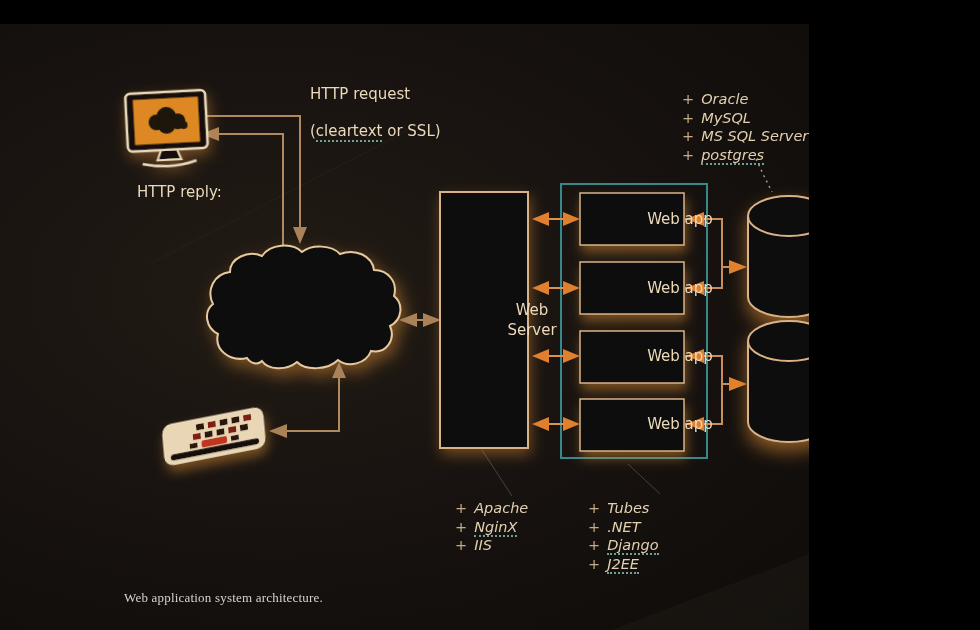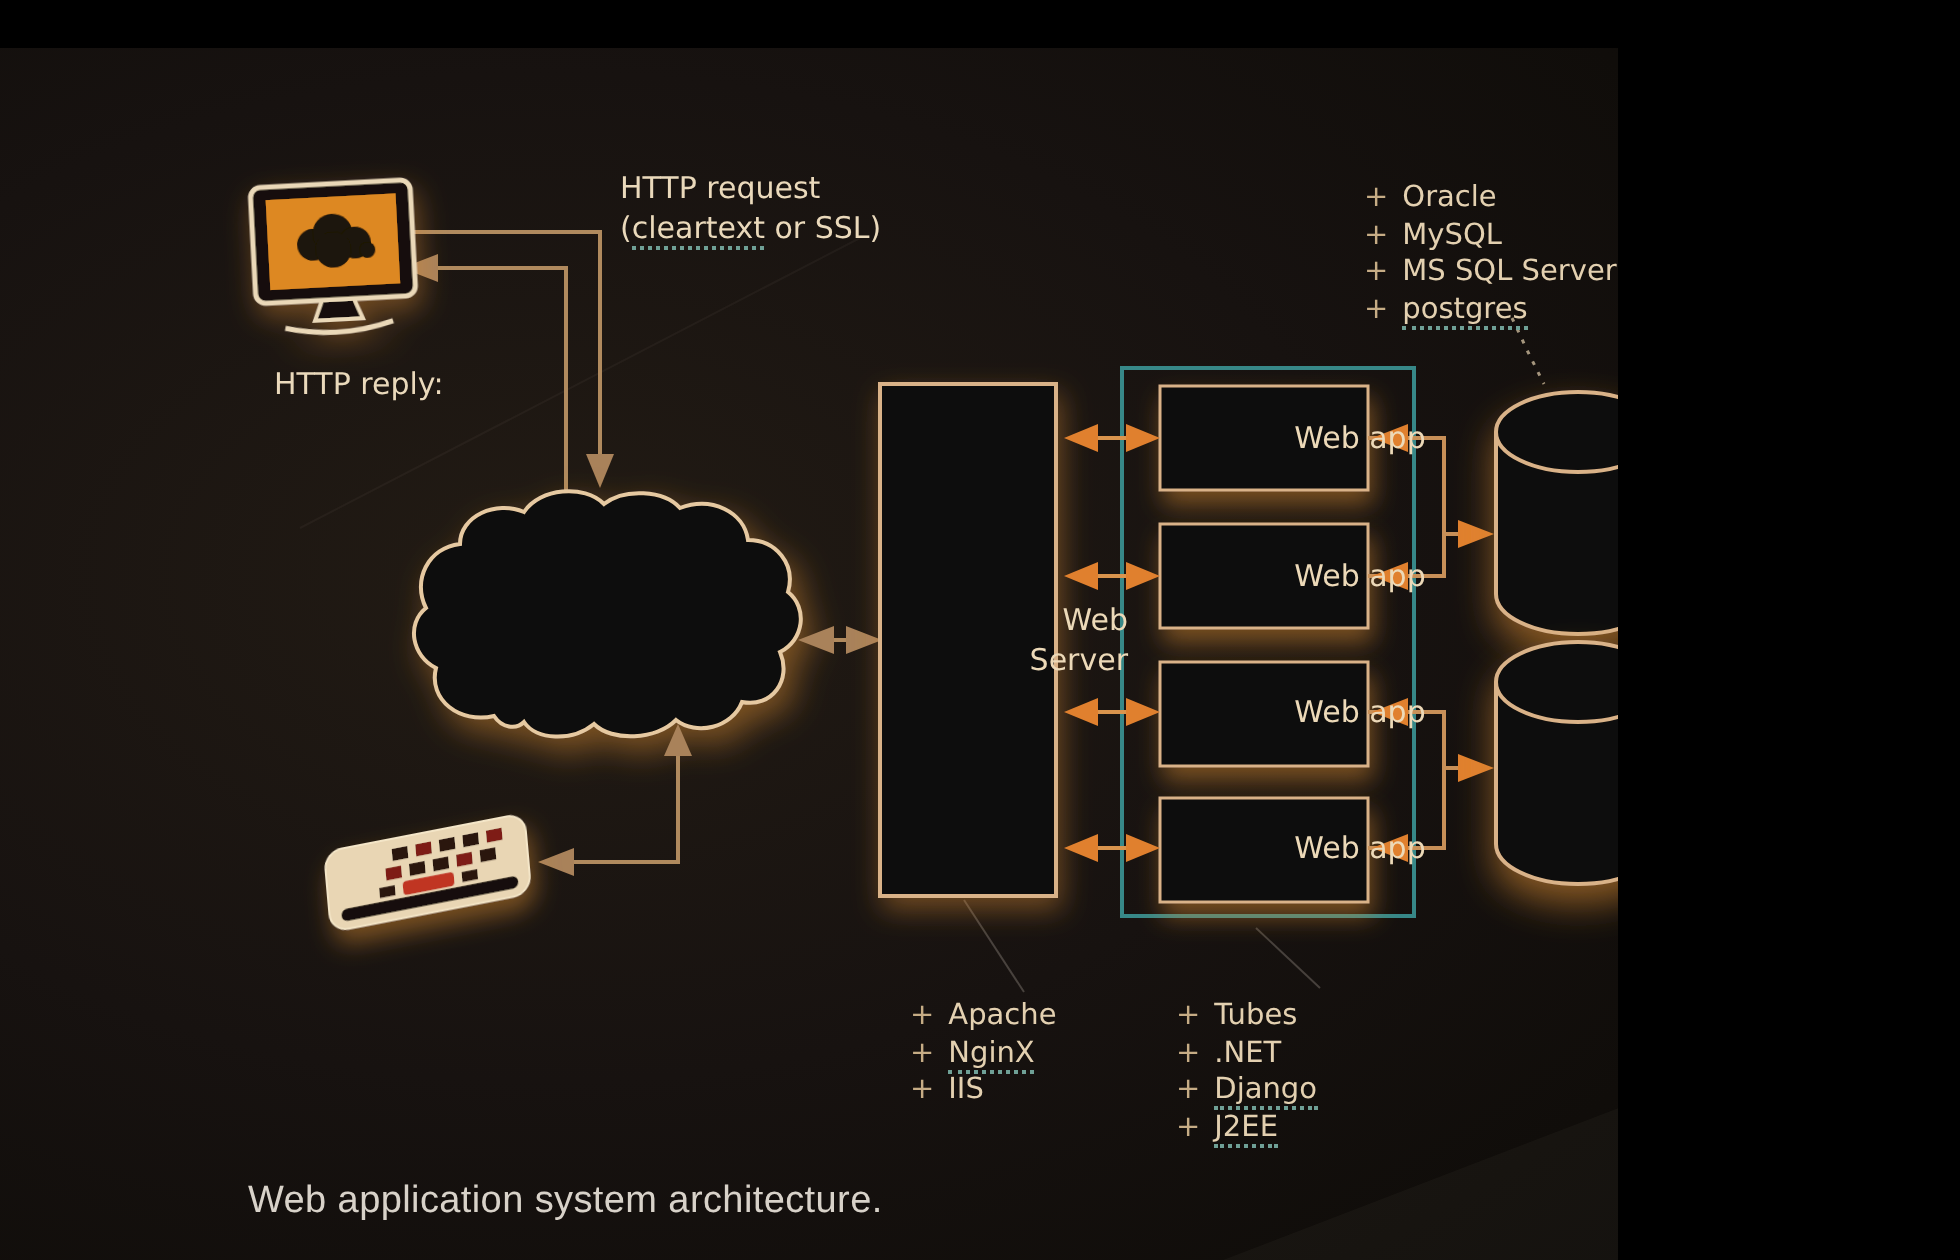--- a/index.html
+++ b/index.html
@@ -12,32 +12,32 @@
     -webkit-font-smoothing:antialiased;
   }
   .tri{
     position:absolute;right:0;bottom:0;width:260px;height:185px;
     background:rgba(232,218,198,0.035);
     clip-path:polygon(48% 0%, 0% 100%, 100% 46%, 100% 100%, 0% 100%);
   }
   svg{position:absolute;left:0;top:0;}
   .lbl{position:absolute;color:#ead9bb;font-size:15px;line-height:19px;white-space:nowrap;}
   .plus{color:#c6ac85;margin-right:7px;display:inline-block;}
-  .list{position:absolute;font-size:14.5px;color:#e3d0b0;line-height:18.5px;}
+  .list{position:absolute;font-size:14.5px;color:#e3d0b0;line-height:18.5px;font-style:italic;}
   .list .row{white-space:nowrap;}
   .spell{border-bottom:2px dotted #6fa096;padding-bottom:0px;}
   .bullet{
     display:inline-block;width:8px;height:8px;margin-right:9px;
     background:#8a4f26;border:1.5px solid #c89a6a;vertical-align:middle;
     margin-top:-3px;
   }
   .center{text-align:center;white-space:normal;}
   .caption{
-    position:absolute;left:124px;top:566px;color:#d8d2c9;font-size:19px;
-    font-family:Liberation Sans, sans-serif;letter-spacing:.2px;
+    position:absolute;left:124px;top:566px;color:#d8d2c9;font-size:13px;
+    font-family:Liberation Serif, serif;letter-spacing:.2px;
   }
   .nodelbl{position:absolute;color:#ecd9b8;font-size:15px;padding-left:48px;}
 </style>
 </head>
 <body>
 
 <div class="stage">
   <div class="tri"></div>
 
   <svg width="980" height="630" viewBox="0 0 980 630">
@@ -177,28 +177,28 @@
           <rect x="66" y="14" width="8" height="6" fill="#7e1f12"></rect>
         <rect x="78" y="14" width="8" height="6" fill="#2a160e"></rect>
         <rect x="26" y="23" width="8" height="5" fill="#2a160e"></rect>
         <rect x="38" y="22" width="26" height="7" rx="2" fill="#c03424"></rect>
         <rect x="68" y="23" width="8" height="5" fill="#2a160e"></rect>
       </g>
     </g>
   </svg>
 
   <div class="lbl" style="left:310px;top:61px;">HTTP request</div>
-  <div class="lbl" style="left:310px;top:81px;"><span>(</span><span class="spell">cleartext</span><span> or SSL)</span></div>
+  <div class="lbl" style="left:310px;top:98px;"><span>(</span><span class="spell">cleartext</span><span> or SSL)</span></div>
 
   <div class="lbl" style="left:137px;top:159px;">HTTP reply:</div>
 
   <div class="nodelbl center" style="left:245px;top:268px;width:118px;line-height:21px;">
   </div>
 
-  <div class="nodelbl center" style="left:452px;top:276px;width:64px;line-height:20px;text-align:right;">Web Server</div>
+  <div class="nodelbl center" style="left:452px;top:276px;width:64px;line-height:20px;">Web Server</div>
 
   <div class="nodelbl center" style="left:580px;top:186px;width:104px;">Web app</div>
   <div class="nodelbl center" style="left:580px;top:255px;width:104px;">Web app</div>
   <div class="nodelbl center" style="left:580px;top:323px;width:104px;">Web app</div>
   <div class="nodelbl center" style="left:580px;top:391px;width:104px;">Web app</div>
 
   <div class="nodelbl center" style="left:762px;top:238px;width:54px;line-height:20px;">SQL DB(s)</div>
 
   <div class="list" style="left:682px;top:66px;">
     <div class="row"><span class="plus">+</span><span>Oracle</span></div>

